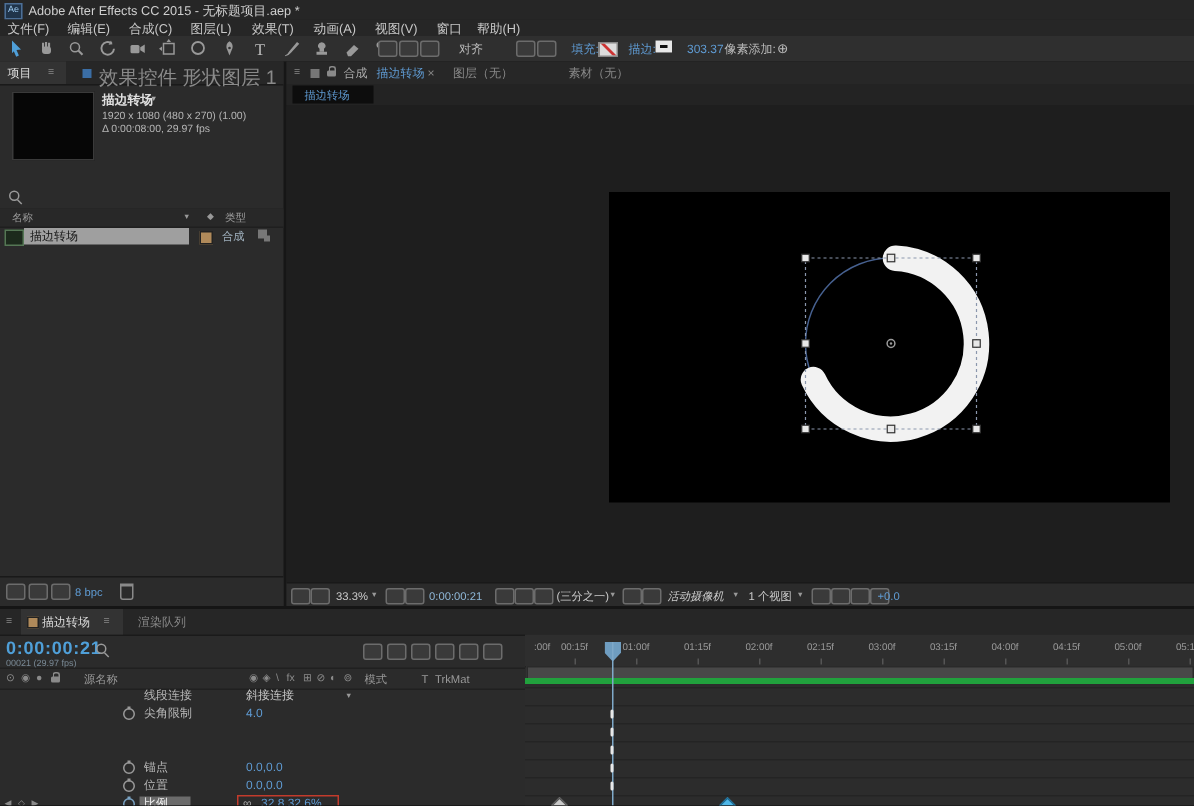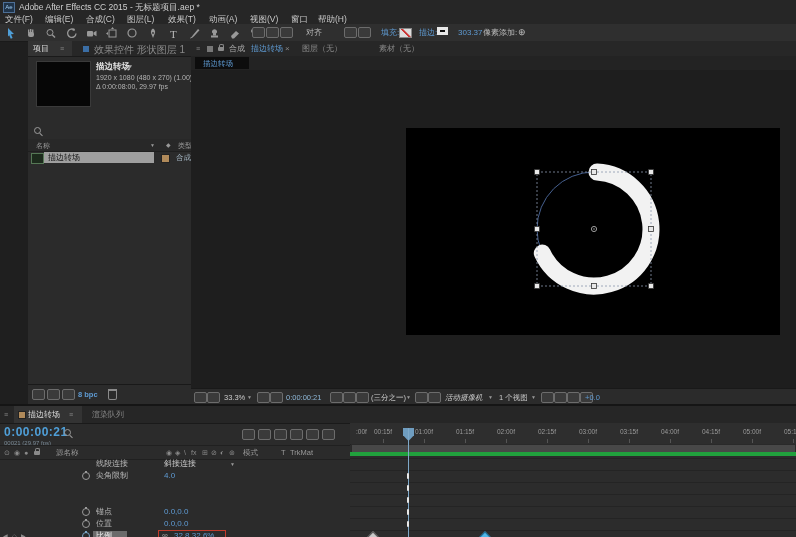--- a/index.html
+++ b/index.html
@@ -119,28 +119,28 @@
     <span class="txt blue" style="left:381px;top:5px;font-size:8px;">填充:</span>
     <span class="swatch-none" style="left:399px;top:4px;"></span>
     <span class="txt blue" style="left:419px;top:5px;font-size:8px;">描边:</span>
     <span class="swatch-stroke" style="left:437px;top:3px;"></span>
     <span class="txt blue" style="left:458px;top:5px;font-size:8px;">303.37</span>
     <span class="txt" style="left:483px;top:5px;font-size:8px;color:#bbb;">像素</span>
     <span class="txt" style="left:499px;top:5px;font-size:8px;color:#bbb;">添加:</span>
     <span class="txt" style="left:518px;top:4px;font-size:9px;color:#bbb;">⊕</span>
   </div>
 
-  <div class="panel" style="left:0;top:41px;width:189px;height:363px;background:#2b2b2b;border-right:2px solid #161616;margin-left:28px;">
+  <div class="panel" style="left:0;top:41px;width:189px;height:363px;background:#2b2b2b;border-right:2px solid #161616;">
     <div class="tabbar" style="top:0;height:15px;">
       <div class="abs" style="left:0;top:0;width:44px;height:15px;background:#333;">
         <span class="txt" style="left:5px;top:4px;font-size:8px;color:#ddd;">项目</span>
         <span class="txt" style="left:32px;top:4px;font-size:7px;color:#888;">≡</span>
       </div>
       <span class="abs" style="left:55px;top:5px;width:6px;height:6px;background:#3b6ea5;"></span>
-      <span class="txt" style="left:66px;top:4px;font-size:10px;color:#8a8a8a;">效果控件 形状图层 1</span>
+      <span class="txt" style="left:66px;top:4px;font-size:13px;color:#8a8a8a;">效果控件 形状图层 1</span>
     </div>
 
     <div class="abs" style="left:8px;top:20px;width:53px;height:44px;background:#060606;border:1px solid #3a3a3a;"></div>
     <span class="txt" style="left:68px;top:21px;font-size:8.5px;color:#e0e0e0;font-weight:bold;">描边转场</span>
     <span class="txt" style="left:100px;top:23px;font-size:5px;color:#aaa;">▼</span>
     <span class="txt" style="left:68px;top:33px;font-size:7px;color:#b5b5b5;">1920 x 1080  (480 x 270) (1.00)</span>
     <span class="txt" style="left:68px;top:42px;font-size:7px;color:#b5b5b5;">Δ 0:00:08:00, 29.97 fps</span>
 
     <div class="abs" style="left:0;top:83px;width:189px;height:15px;border-bottom:1px solid #1f1f1f;">
       <span class="mag" style="left:6px;top:3px;"></span>
@@ -160,21 +160,21 @@
       <span class="txt" style="left:20px;top:3px;font-size:8px;color:#141414;">描边转场</span>
       <span class="abs" style="left:133px;top:3px;width:7px;height:7px;background:#b08a5a;border:1px solid #222;"></span>
       <span class="txt" style="left:148px;top:3px;font-size:7.5px;color:#9fb0bd;">合成</span>
       <span class="abs" style="left:172px;top:2px;width:6px;height:6px;background:#777;box-shadow:3px 3px 0 -1px #777;"></span>
     </div>
 
     <div class="abs" style="left:0;top:343px;width:189px;height:20px;background:#2b2b2b;border-top:1px solid #191919;">
       <span class="mini" style="left:4px;top:4px;"></span>
       <span class="mini" style="left:19px;top:4px;"></span>
       <span class="mini" style="left:34px;top:4px;"></span>
-      <span class="txt blue" style="left:50px;top:6px;font-size:7.5px;font-weight:bold;">8 bpc</span>
+      <span class="txt blue" style="left:50px;top:6px;font-size:7.5px;">8 bpc</span>
       <span class="trash" style="left:80px;top:4px;"></span>
     </div>
   </div>
 
   <div class="panel" style="left:191px;top:41px;width:605px;height:363px;background:#1e1e1e;">
     <div class="tabbar" style="top:0;height:15px;">
       <span class="txt" style="left:5px;top:4px;font-size:7px;color:#888;">≡</span>
       <span class="abs" style="left:16px;top:5px;width:6px;height:6px;background:#777;"></span>
       <span class="lock" style="left:27px;top:6px;"></span>
       <span class="txt" style="left:38px;top:4px;font-size:8px;color:#aaa;">合成</span>

